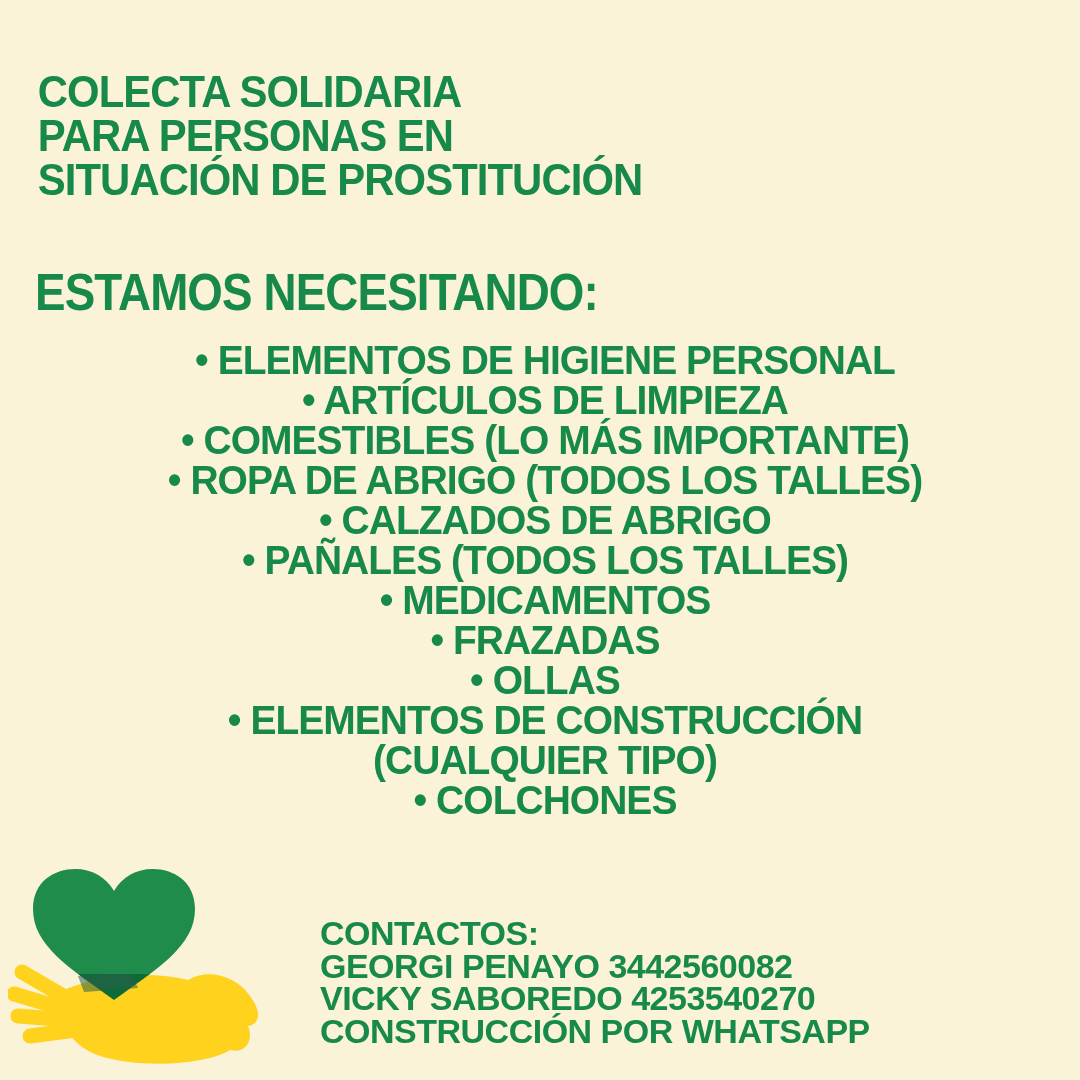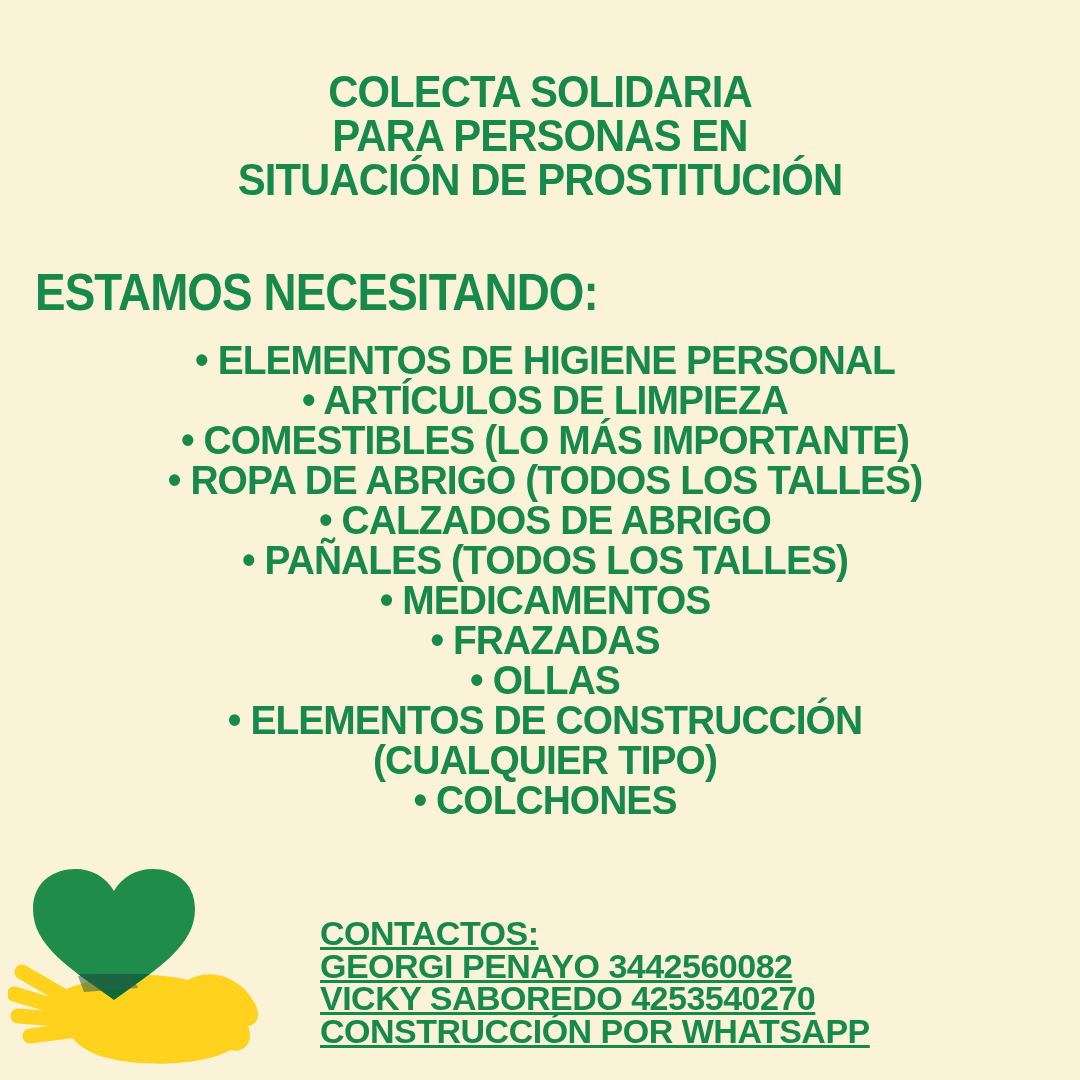--- a/index.html
+++ b/index.html
@@ -14,21 +14,21 @@
     width:1080px;height:1080px;
     background:var(--background);
     position:relative;overflow:hidden;
     font-family:"Liberation Sans", sans-serif;
     color:var(--text_green);
   }
   .poster{position:absolute;inset:0;}
 
   .title{
     position:absolute;top:70px;left:0;width:1080px;
-    text-align:center;font-weight:bold;
+    font-weight:bold;
   }
   .title-line{
     font-size:45px;line-height:44px;letter-spacing:-1px;
     transform:scaleX(0.93);transform-origin:50% 50%;
     white-space:nowrap;
   }
 
   .needs-heading{
     position:absolute;top:266px;left:35px;margin:0;
     font-size:52px;line-height:52px;font-weight:bold;letter-spacing:-1px;
@@ -43,21 +43,20 @@
   }
   .needs-item{
     font-size:41px;line-height:40px;letter-spacing:-1px;
     transform:scaleX(0.95);transform-origin:50% 50%;
     white-space:pre-line;
   }
 
   .contacts{
     position:absolute;top:917px;left:320px;
     font-weight:bold;
-    text-decoration:underline;
   }
   .contact-line{
     font-size:34px;line-height:32.5px;letter-spacing:-0.5px;
     white-space:nowrap;
   }
 
   .icon-wrap{
     position:absolute;left:8px;top:854px;width:270px;height:215px;
   }
   .icon-wrap svg{display:block;width:100%;height:100%;}

